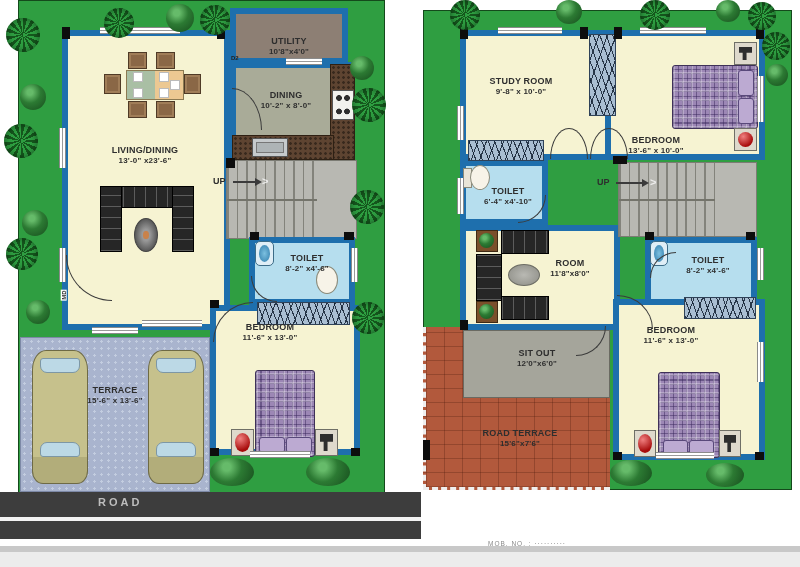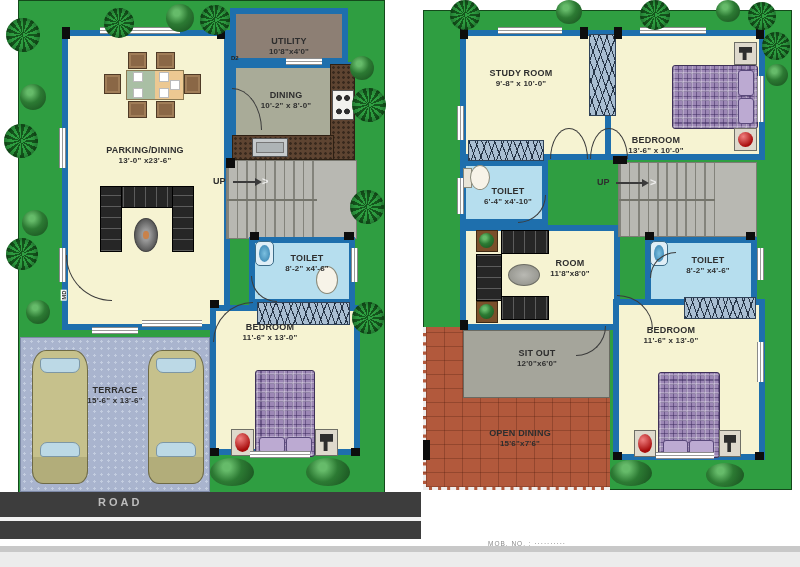--- a/index.html
+++ b/index.html
@@ -166,21 +166,21 @@
   <div class="upline" style="left:233px;top:181px;width:22px"></div>
   <span class="ghost" style="left:262px;top:175px">&gt;</span>
 
   <div class="lbl" style="left:289px;top:36px">
     <span>UTILITY</span>
     <span class="dim">10'8"x4'0"</span></div>
   <div class="lbl" style="left:286px;top:90px">
     <span>DINING</span>
     <span class="dim">10'-2" x 8'-0"</span></div>
   <div class="lbl" style="left:145px;top:145px">
-    <span>PARKING/DINING</span>
+    <span>LIVING/DINING</span>
     <span class="dim">13'-0" x23'-6"</span></div>
   <div class="lbl" style="left:307px;top:253px">
     <span>TOILET</span>
     <span class="dim">8'-2" x4'-6"</span></div>
   <div class="lbl" style="left:270px;top:322px">
     <span>BEDROOM</span>
     <span class="dim">11'-6" x 13'-0"</span></div>
   <div class="lbl" style="left:115px;top:385px">
     <span>TERRACE</span>
     <span class="dim">15'-6" x 13'-6"</span></div>
@@ -275,40 +275,40 @@
   <div class="jamb" style="left:645px;top:232px;width:9px;height:8px"></div>
   <div class="jamb" style="left:746px;top:232px;width:9px;height:8px"></div>
   <div class="jamb" style="left:613px;top:452px;width:9px;height:8px"></div>
   <div class="jamb" style="left:755px;top:452px;width:9px;height:8px"></div>
   <div class="jamb" style="left:460px;top:320px;width:8px;height:10px"></div>
 
   <span class="uplbl" style="left:597px;top:177px">UP</span>
   <div class="upline" style="left:616px;top:182px;width:26px"></div>
   <span class="ghost" style="left:650px;top:176px">&gt;</span>
 
-  <div class="lbl" style="left:521px;top:68px">
+  <div class="lbl" style="left:521px;top:76px">
     <span>STUDY ROOM</span>
     <span class="dim">9'-8" x 10'-0"</span></div>
   <div class="lbl" style="left:656px;top:135px">
     <span>BEDROOM</span>
     <span class="dim">13'-6" x 10'-0"</span></div>
   <div class="lbl" style="left:508px;top:186px">
     <span>TOILET</span>
     <span class="dim">6'-4" x4'-10"</span></div>
   <div class="lbl" style="left:570px;top:258px">
     <span>ROOM</span>
     <span class="dim">11'8"x8'0"</span></div>
   <div class="lbl" style="left:708px;top:255px">
     <span>TOILET</span>
     <span class="dim">8'-2" x4'-6"</span></div>
   <div class="lbl" style="left:537px;top:348px">
     <span>SIT OUT</span>
     <span class="dim">12'0"x6'0"</span></div>
   <div class="lbl" style="left:520px;top:428px">
-    <span>OPEN DINING</span>
+    <span>ROAD TERRACE</span>
     <span class="dim">15'6"x7'6"</span></div>
   <div class="lbl" style="left:671px;top:325px">
     <span>BEDROOM</span>
     <span class="dim">11'-6" x 13'-0"</span></div>
 
   <div class="palm" style="left:450px;top:0;width:30px;height:30px"></div>
   <div class="bush" style="left:556px;top:0;width:26px;height:24px"></div>
   <div class="palm" style="left:640px;top:0;width:30px;height:30px"></div>
   <div class="bush" style="left:716px;top:0;width:24px;height:22px"></div>
   <div class="palm" style="left:748px;top:2px;width:28px;height:28px"></div>

